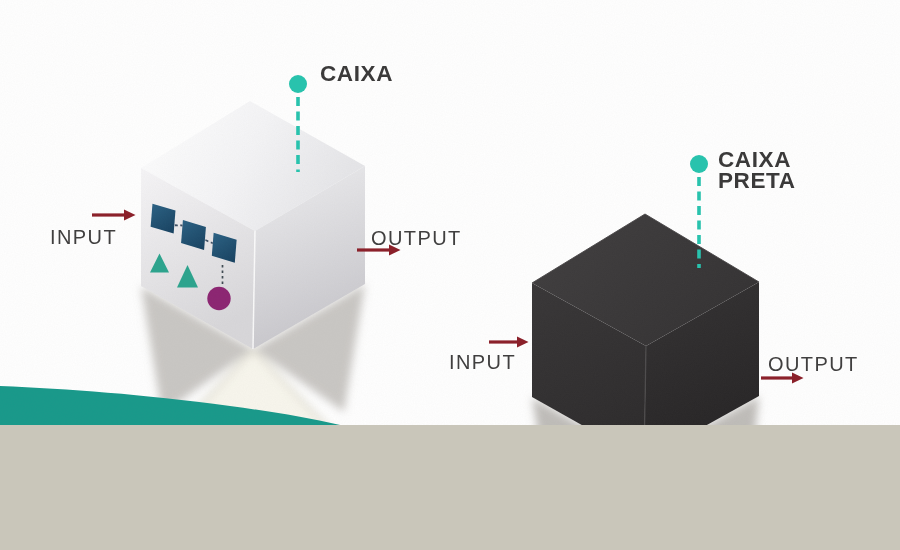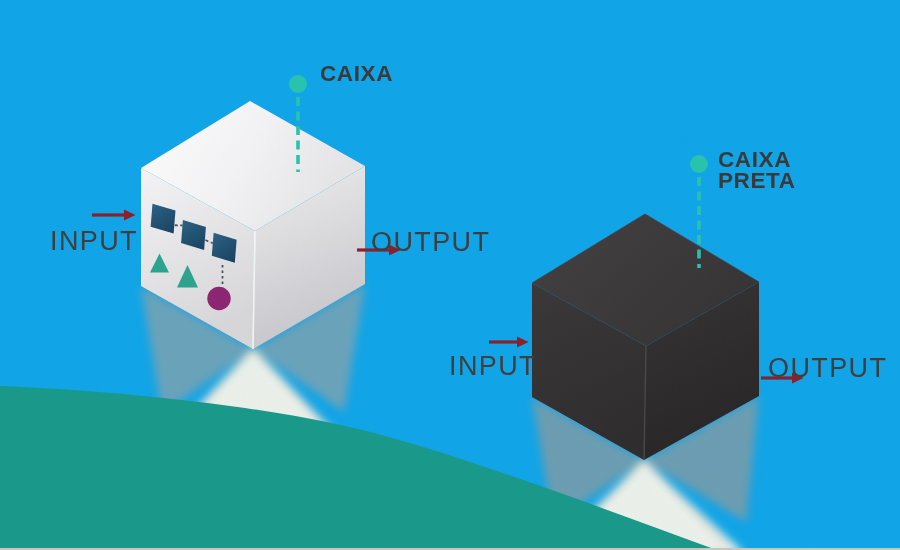--- a/index.html
+++ b/index.html
@@ -1,35 +1,35 @@
 <!DOCTYPE html>
 <html><head>
 <meta charset="utf-8">
 <style>
   html,body{margin:0;padding:0;background:#c9c6ba;}
   .stage{
-    position:relative;width:900px;height:548px;overflow:hidden;
-    background:#0ea5e9;
+    position:relative;width:900px;height:425px;overflow:hidden;
+    background:#ffffff;
     font-family:"Liberation Sans","DejaVu Sans",sans-serif;
   }
   .stage svg{position:absolute;left:0;top:0;}
   .box-title{
     position:absolute;
     color:#3b3a3a;
     font-weight:800;
     font-size:22.5px;
     line-height:20.5px;
     letter-spacing:0.6px;
     text-transform:uppercase;
   }
   .io-label{
     position:absolute;
     color:#403f3f;
     font-weight:400;
-    font-size:27px;
+    font-size:20px;
     letter-spacing:1.4px;
     text-transform:uppercase;
   }
 </style>
 </head>
 <body>
 
 <div class="stage">
 
   <svg width="900" height="550" viewBox="0 0 900 550">

